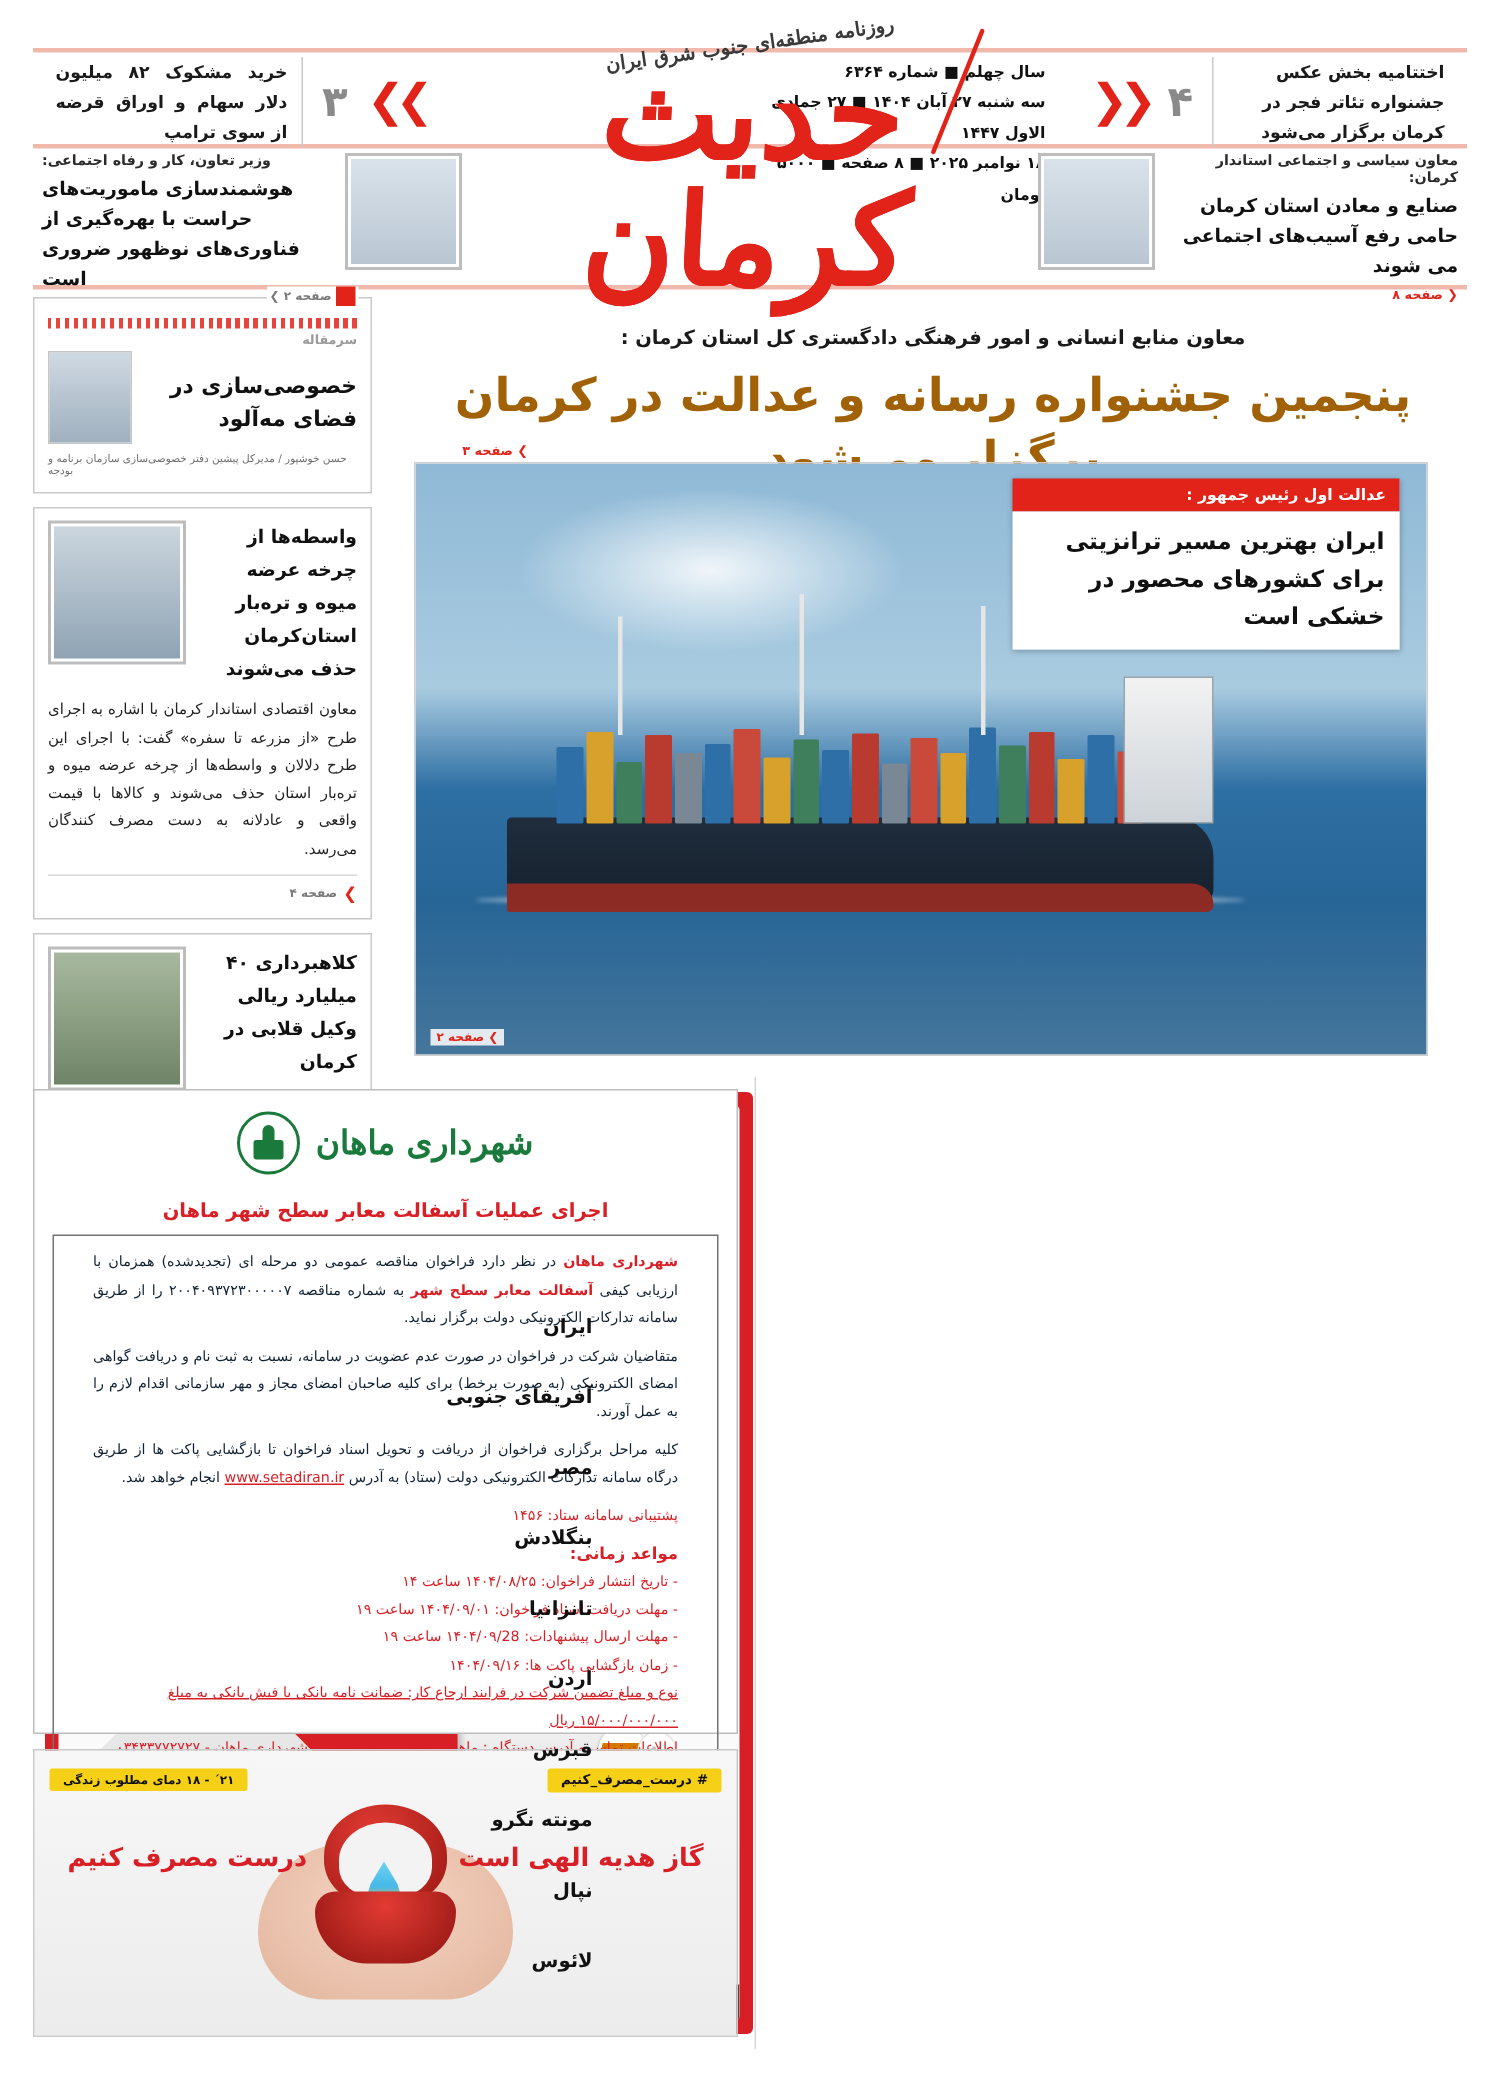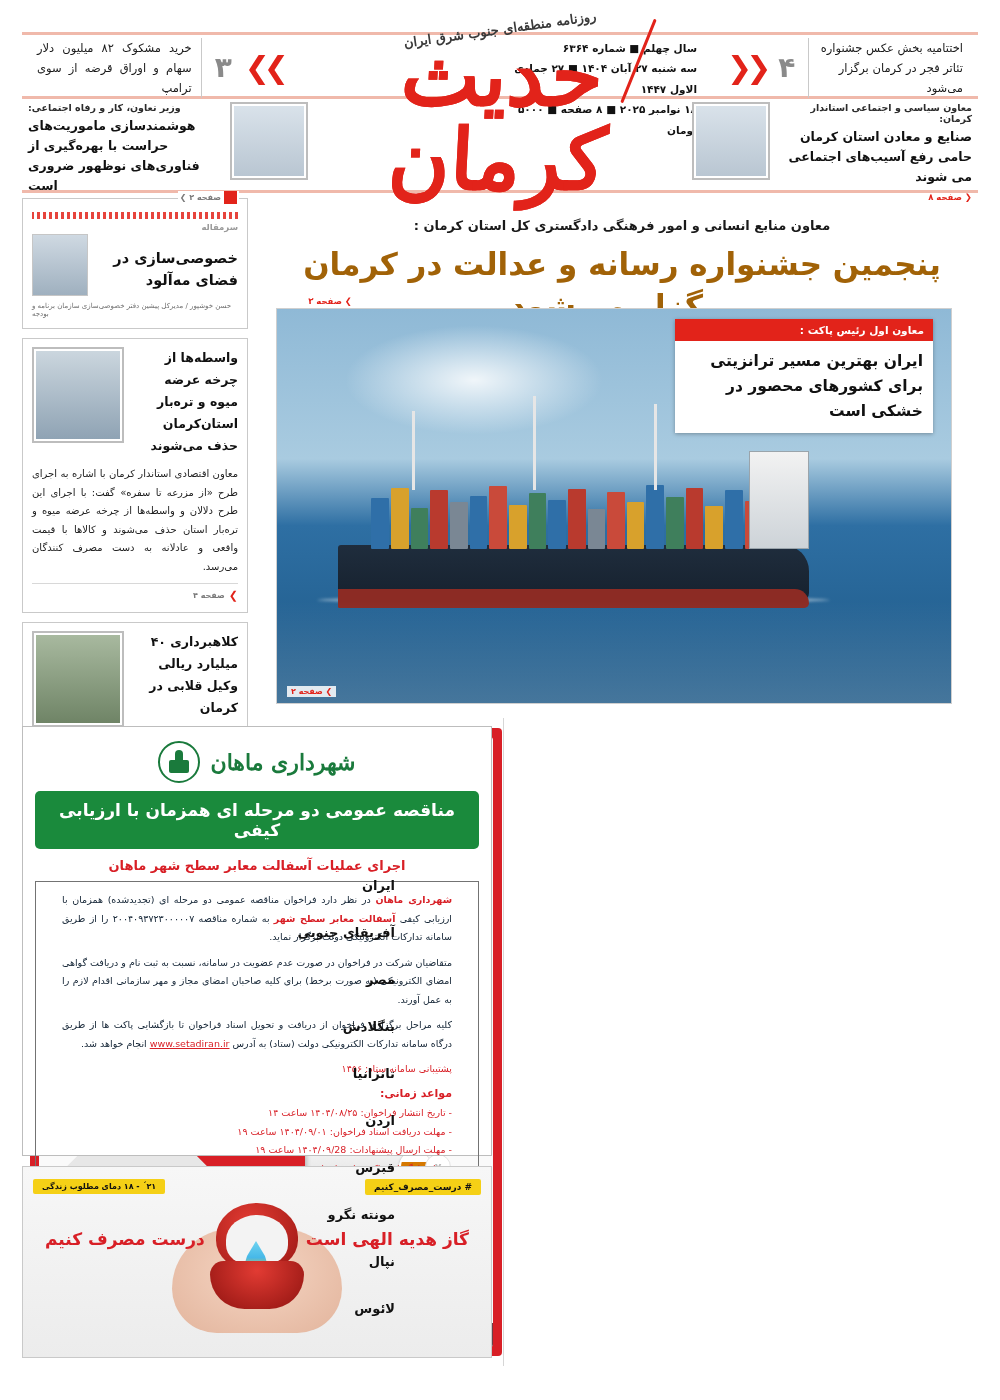--- a/index.html
+++ b/index.html
@@ -19,21 +19,21 @@
   .topbar-rule.r2 { top:96px; }
   .topbar-rule.r3 { top:190px; }
 
   
   .teaser { position:absolute; display:flex; align-items:center; gap:8px; }
   .teaser-left { left:28px; top:38px; width:255px; }
   .teaser-right { right:28px; top:38px; width:245px; flex-direction:row-reverse; }
   .chev { display:flex; align-items:center; color:#e2231a; font-size:30px; line-height:1;
           font-weight:bold; letter-spacing:-6px; }
   .pagenum { font-size:28px; color:#8a8a8a; font-weight:bold; padding:0 5px; line-height:1; }
-  .teaser-txt { font-size:11.5px; line-height:1.75; color:#1a1a1a; font-weight:normal;
+  .teaser-txt { font-size:11.5px; line-height:1.75; color:#1a1a1a; font-weight:bold;
                 padding:0 9px; text-align:justify; }
   .teaser-left .teaser-txt { border-right:1px solid #c9c9c9; }
   .teaser-right .teaser-txt { border-left:1px solid #c9c9c9; text-align:right; }
 
   
   .dateblock { position:absolute; right:303px; top:38px; width:190px;
                font-size:10.5px; line-height:1.95; color:#111; font-weight:bold;
                text-align:right; }
 
   
@@ -342,21 +342,21 @@
         <i style="height:62%; background:#3f7f5c"></i>
       <i style="height:92%; background:#d8a12c"></i>
         <i style="height:76%; background:#2f6fa8"></i>
     </div>
     <div class="deckhouse"></div>
     <div class="crane" style="left:20%; top:26%; height:20%;"></div>
     <div class="crane" style="left:38%; top:22%; height:24%;"></div>
     <div class="crane" style="left:56%; top:24%; height:22%;"></div>
     <div class="waves"></div>
     <div class="photo-caption">
-      <div class="pc-kicker">معاون اول رئیس پاکت :</div>
+      <div class="pc-kicker">عدالت اول رئیس جمهور :</div>
       <div class="pc-title">ایران بهترین مسیر ترانزیتی برای کشورهای محصور در خشکی است</div>
     </div>
     <div class="mp-page">❯ صفحه ۲</div>
   </div>
 
   <div class="sidebar">
 
     <div class="side-box">
       <div class="side-pagetag">
         <b class="sq"></b>
@@ -529,21 +529,20 @@
         <b>مهدی برازنده</b>
       </div>
     </div>
   </div>
 
   <div class="tender">
     <div class="tender-logo">
       <div class="tl-text">شهرداری ماهان</div>
       <div class="tl-mark"></div>
     </div>
-    <div class="tender-banner">مناقصه عمومی دو مرحله ای همزمان با ارزیابی کیفی</div>
     <div class="tender-sub">اجرای عملیات آسفالت معابر سطح شهر ماهان</div>
     <div class="tender-body">
       <div class="tender-p">
         <span class="red">شهرداری ماهان</span><span> در نظر دارد فراخوان مناقصه عمومی دو مرحله ای (تجدیدشده) همزمان با ارزیابی کیفی </span><span class="red">آسفالت معابر سطح شهر</span><span> به شماره مناقصه ۲۰۰۴۰۹۳۷۲۳۰۰۰۰۰۷ را از طریق سامانه تدارکات الکترونیکی دولت برگزار نماید.</span>
       </div>
       <div class="tender-p">متقاضیان شرکت در فراخوان در صورت عدم عضویت در سامانه، نسبت به ثبت نام و دریافت گواهی امضای الکترونیکی (به صورت برخط) برای کلیه صاحبان امضای مجاز و مهر سازمانی اقدام لازم را به عمل آورند.</div>
       <div class="tender-p">
         <span>کلیه مراحل برگزاری فراخوان از دریافت و تحویل اسناد فراخوان تا بازگشایی پاکت ها از طریق درگاه سامانه تدارکات الکترونیکی دولت (ستاد) به آدرس </span><span class="link">www.setadiran.ir</span><span> انجام خواهد شد.</span>
       </div>
       <div class="tender-red">پشتیبانی سامانه ستاد: ۱۴۵۶</div>

